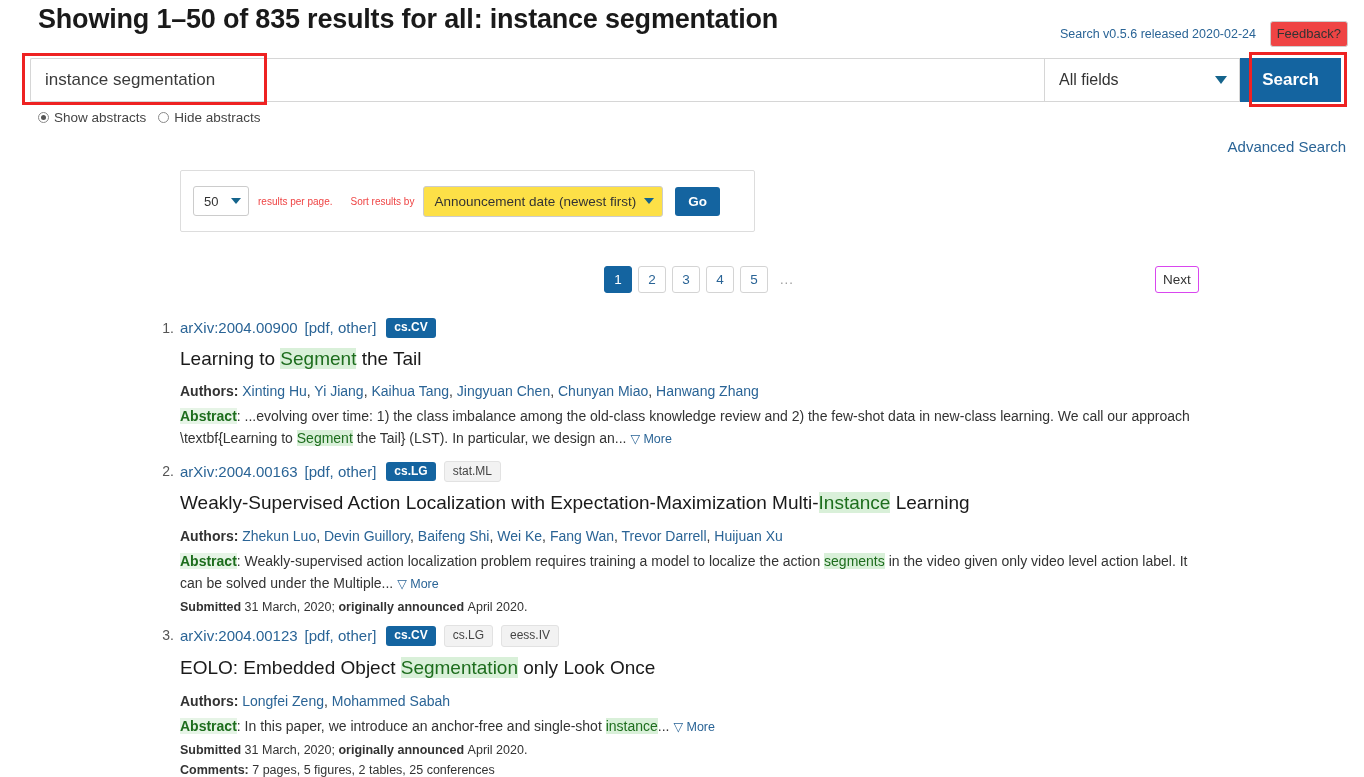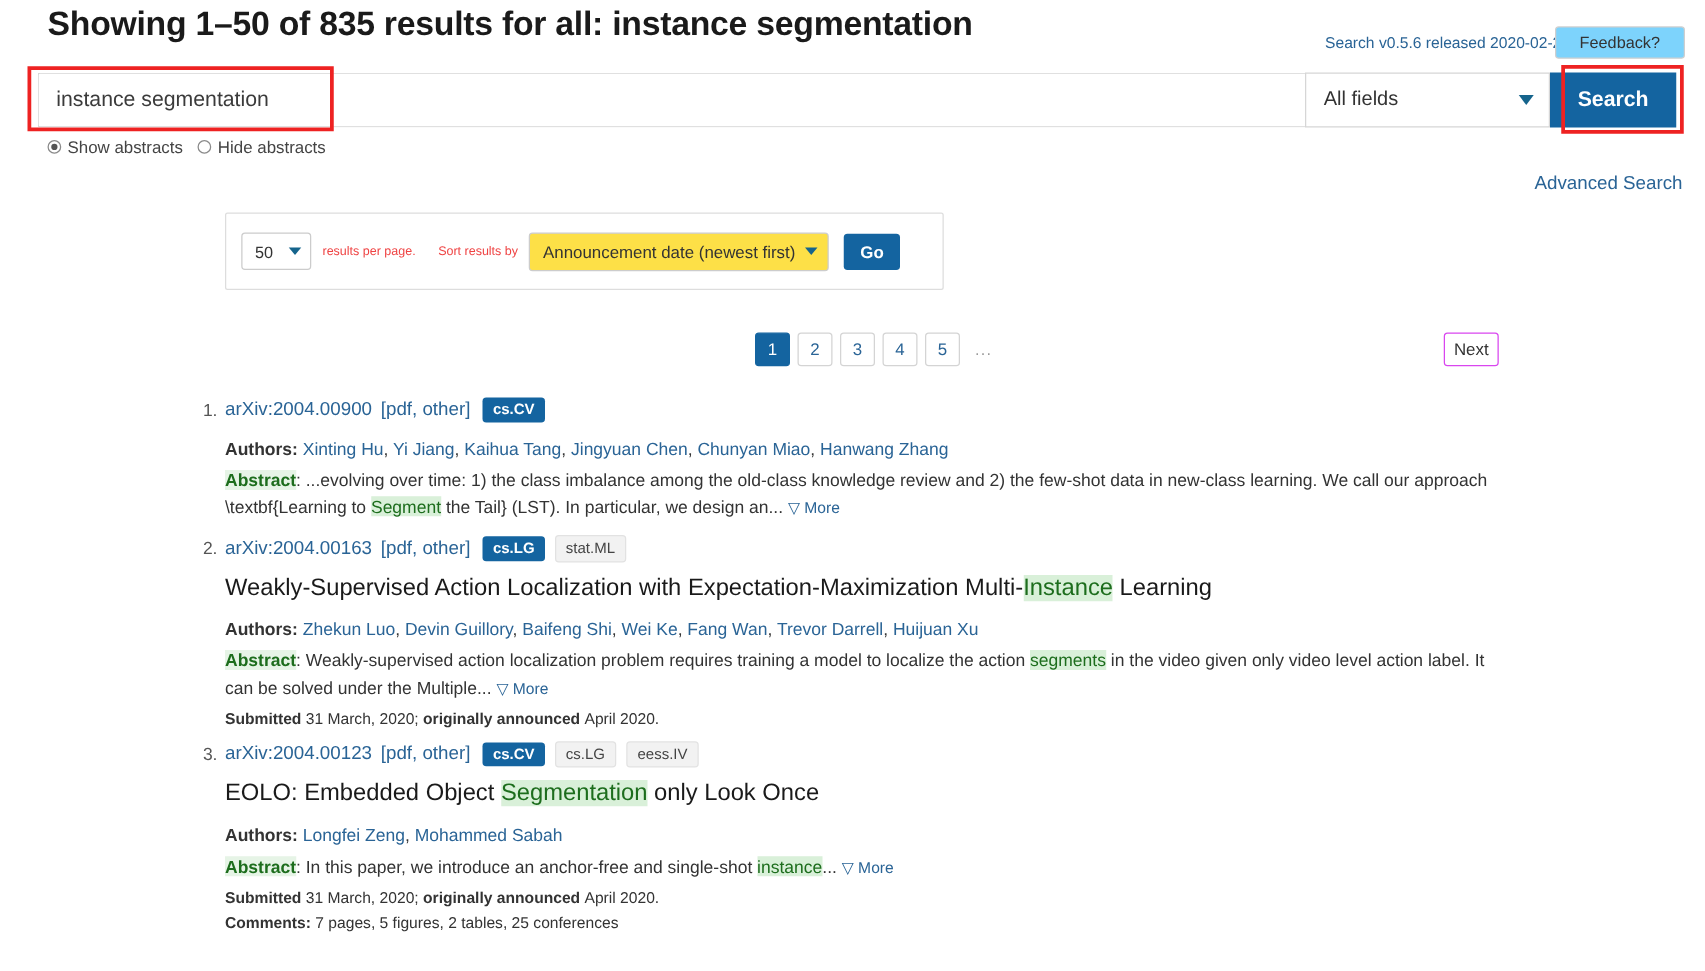--- a/index.html
+++ b/index.html
@@ -30,24 +30,24 @@
     right: 108px; top: 27px;
     font-size: 12.5px;
     color: #2a6496;
     white-space: nowrap;
   }
   .feedback-btn {
     position: absolute;
     right: 16px; top: 21px;
     font-size: 13px;
     color: #333;
-    background: #7dd3fc;
+    background: #ef4444;
     border: 1px solid #cfcfcf;
     border-radius: 3px;
-    padding: 4px 19px;
+    padding: 4px 6px;
     cursor: pointer;
     line-height: 1.2;
   }
 
   
   .search-row {
     position: absolute;
     left: 30px; top: 58px;
     width: 1311px; height: 44px;
     display: flex;
@@ -330,20 +330,21 @@
   <div class="next-btn">Next</div>
 
   <div class="results" id="results-list">
       <div class="result">
         <div class="res-num">1.</div>
         <div class="res-head">
           <span class="arxiv-id">arXiv:2004.00900</span>
           <span class="pdf-links">[pdf, other]</span>
           <span class="tag primary">cs.CV</span>
         </div>
+        <div class="res-title">Learning to <span class="hl">Segment</span> the Tail</div>
         <div class="authors-line"><span class="lbl">Authors: </span><a>Xinting Hu</a>, <a>Yi Jiang</a>, <a>Kaihua Tang</a>, <a>Jingyuan Chen</a>, <a>Chunyan Miao</a>, <a>Hanwang Zhang</a></div>
         <div class="abstract-line"><span class="lbl">Abstract</span>: ...evolving over time: 1) the class imbalance among the old-class knowledge review and 2) the few-shot data in new-class learning. We call our approach \textbf{Learning to <span class="hl">Segment</span> the Tail} (LST). In particular, we design an... <span class="more-link">▽ More</span></div>
       </div>
       <div class="result">
         <div class="res-num">2.</div>
         <div class="res-head">
           <span class="arxiv-id">arXiv:2004.00163</span>
           <span class="pdf-links">[pdf, other]</span>
           <span class="tag primary">cs.LG</span>
           <span class="tag secondary">stat.ML</span>

